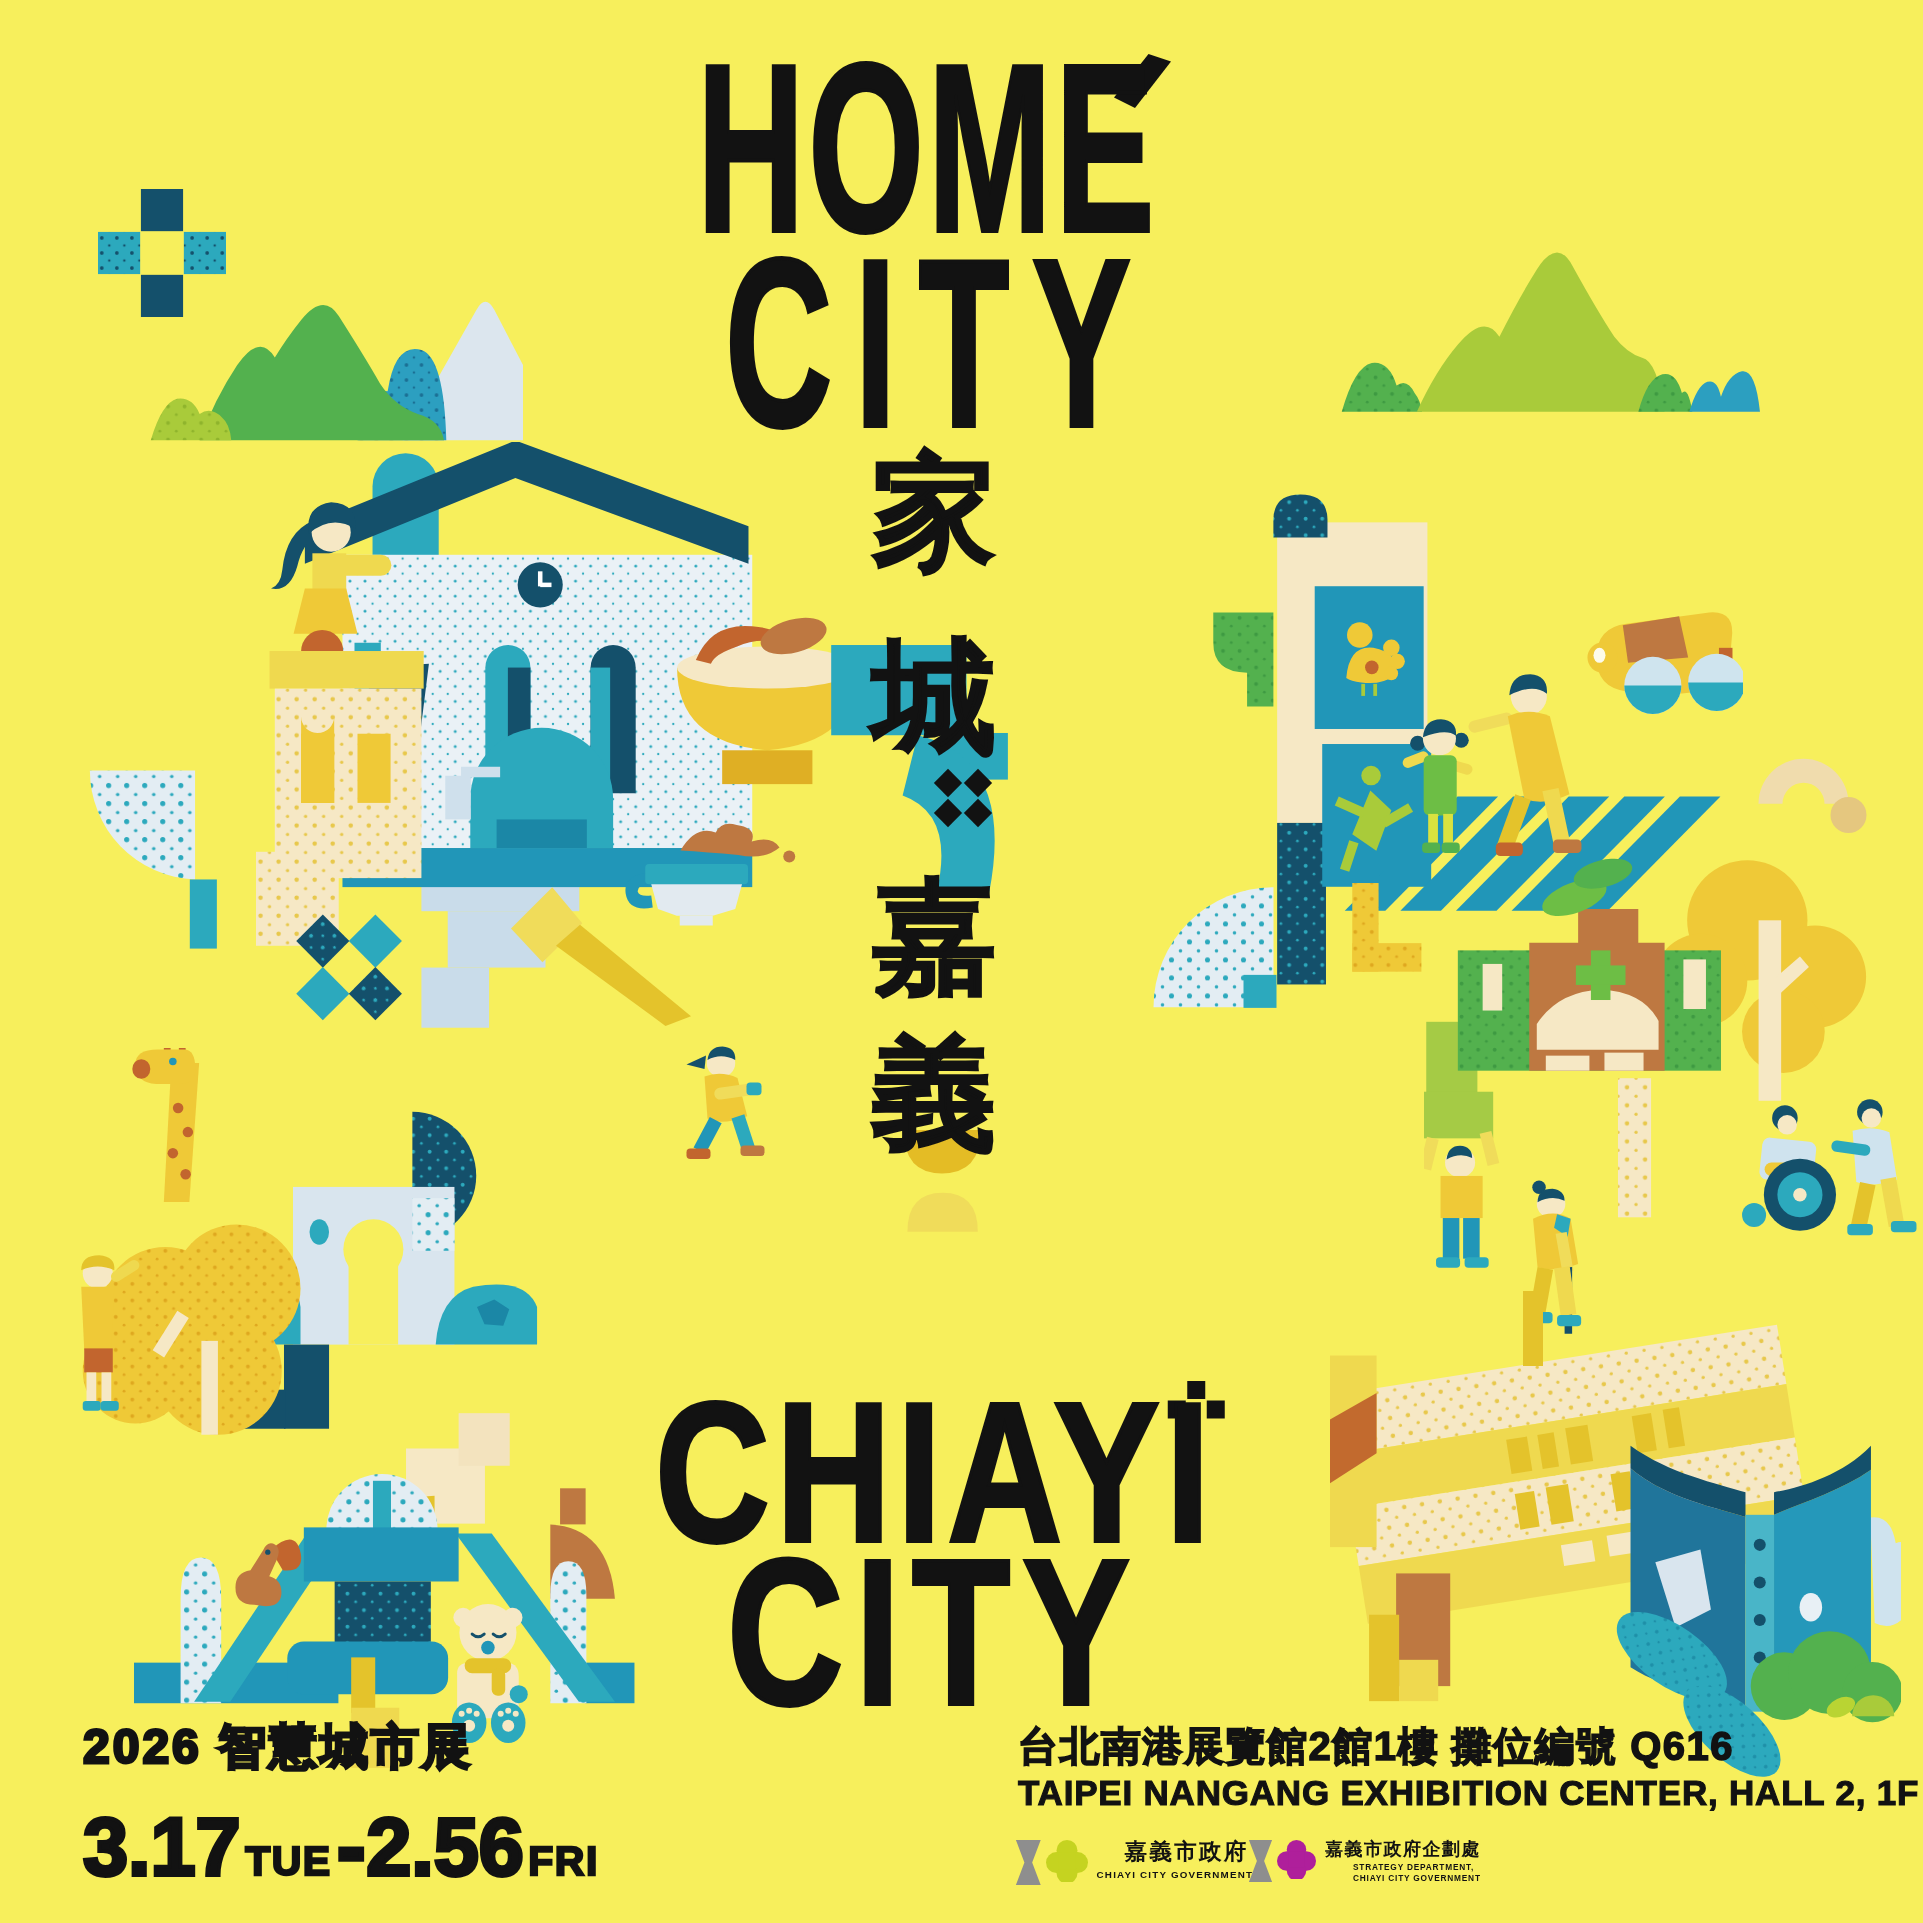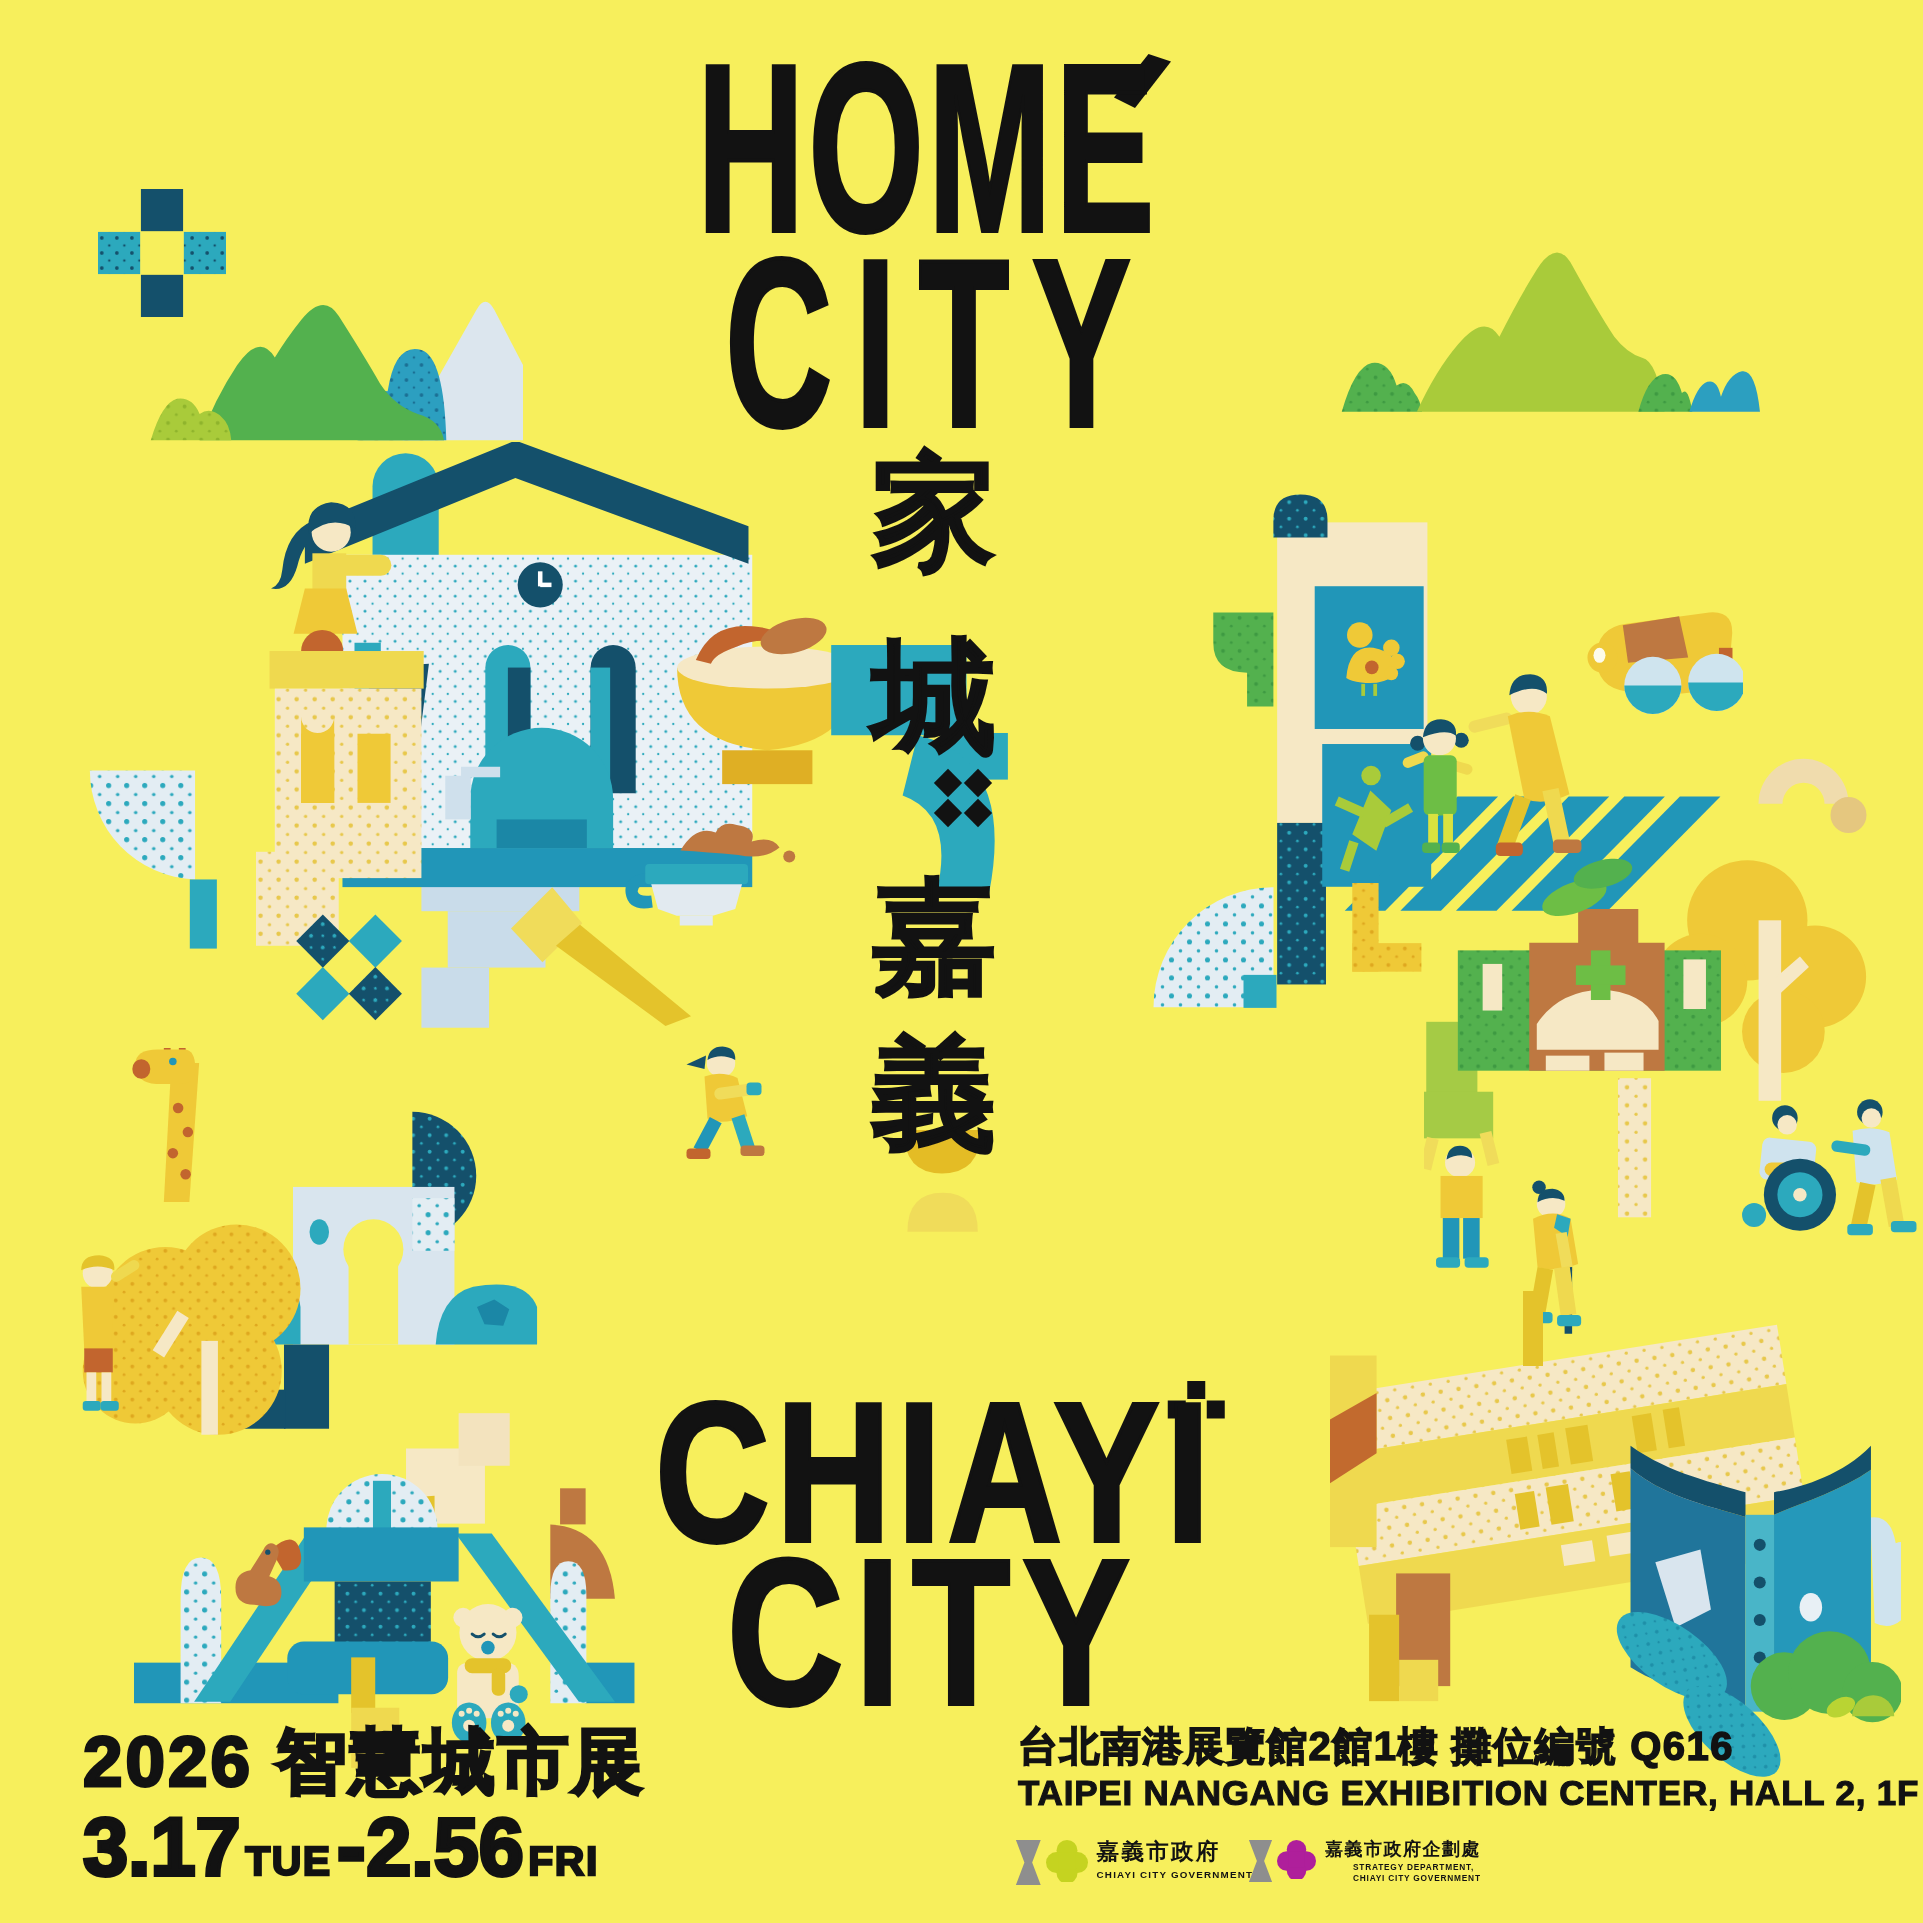--- a/index.html
+++ b/index.html
@@ -19,32 +19,32 @@
   #chiayi {left:655px;top:1373px;font-size:199px;letter-spacing:7.5px; transform:scaleX(0.80);-webkit-text-stroke:3.8px #121212;}
   #cityBot{left:727px;top:1529px;font-size:207px;letter-spacing:15px; transform:scaleX(0.78);-webkit-text-stroke:3.8px #121212;}
   .vchar{
     font-weight:bold;font-size:124px;line-height:1;width:128px;text-align:center;
     left:870px;color:#121212;-webkit-text-stroke:2.3px #121212;white-space:nowrap;
   }
   #vc1{top:450px;} #vc2{top:635px;} #vc3{top:875px;} #vc4{top:1031px;}
   .diam-grid{left:936px;top:771px;width:57px;height:57px;}
   .diam{position:absolute;width:20px;height:20px;background:#121212;transform:rotate(45deg);}
   .d1{left:1.5px;top:1.5px;} .d2{left:32px;top:1.5px;} .d3{left:1.5px;top:32px;} .d4{left:32px;top:32px;}
-  #expo{left:83px;top:1715px;font-size:71px;font-weight:bold;letter-spacing:3px;-webkit-text-stroke:3px #121212;white-space:nowrap;}
+  #expo{left:83px;top:1715px;font-size:48px;font-weight:bold;letter-spacing:3px;-webkit-text-stroke:3px #121212;white-space:nowrap;}
   #dates{left:83px;top:1807px;display:flex;align-items:flex-end;white-space:nowrap;}
   .dbig{font-size:81px;font-weight:bold;line-height:1;-webkit-text-stroke:3.8px #121212;}
   .dsmall{font-size:41px;font-weight:bold;line-height:1;margin:0 4.5px 6px 4.5px;-webkit-text-stroke:2.3px #121212;letter-spacing:1.5px;text-align:center;}
   .dsep{font-size:81px;font-weight:bold;line-height:1;margin:0 1.5px;-webkit-text-stroke:5.3px #121212;}
   #venueZh{left:1018px;top:1719px;font-size:40px;font-weight:bold;letter-spacing:1.5px;-webkit-text-stroke:1.5px #121212;white-space:nowrap;}
   #venueEn{left:1018px;top:1773px;font-size:35px;font-weight:bold;letter-spacing:0.8px;-webkit-text-stroke:1.1px #121212;white-space:nowrap;}
   .logo{display:flex;align-items:flex-start;}
   #logo1{left:1014px;top:1840px;}
   #logo2{left:1247px;top:1840px;}
   .logo-text{margin-left:9px;}
-  .lg-zh1{font-size:22.5px;font-weight:bold;letter-spacing:2.3px;line-height:1.05;white-space:nowrap;}
+  .lg-zh1{font-size:22.5px;font-weight:bold;letter-spacing:2.3px;line-height:1.05;white-space:nowrap;margin-left:28px;}
   .lg-en1{font-size:9.8px;font-weight:bold;letter-spacing:1.2px;margin-top:5.3px;white-space:nowrap;}
   .lg-zh2{font-size:18px;font-weight:bold;letter-spacing:1.5px;line-height:1.05;white-space:nowrap;}
   .lg-en2{font-size:8.3px;font-weight:bold;letter-spacing:0.8px;margin-top:3px;line-height:1.35;white-space:nowrap;margin-left:28px;}
   svg{display:block;}
 </style>
 </head>
 <body>
 
 <svg width="0" height="0" class="abs" aria-hidden="true">
   <defs>

